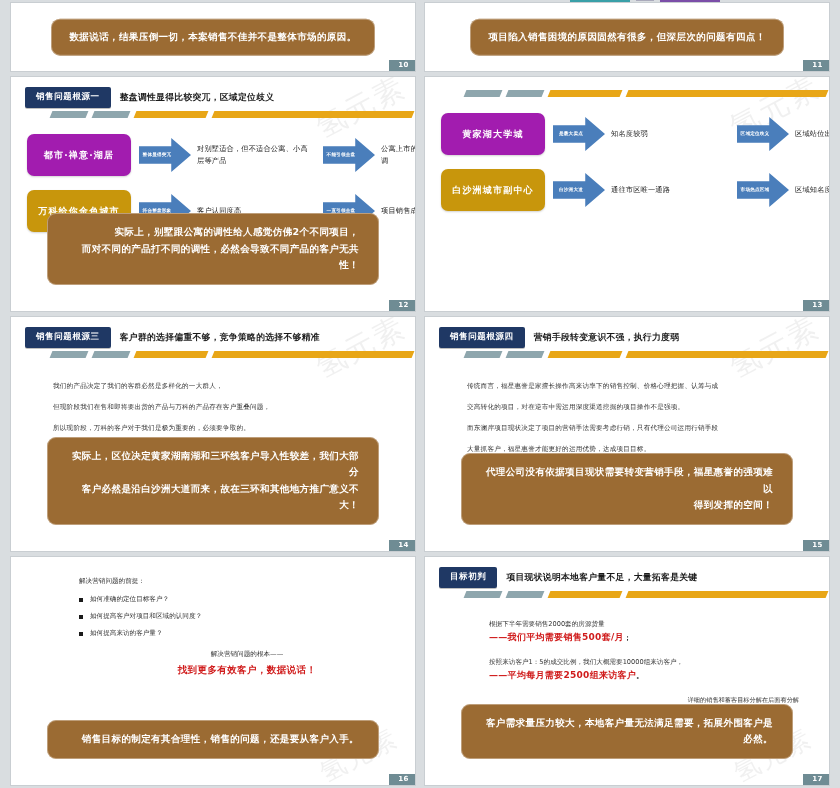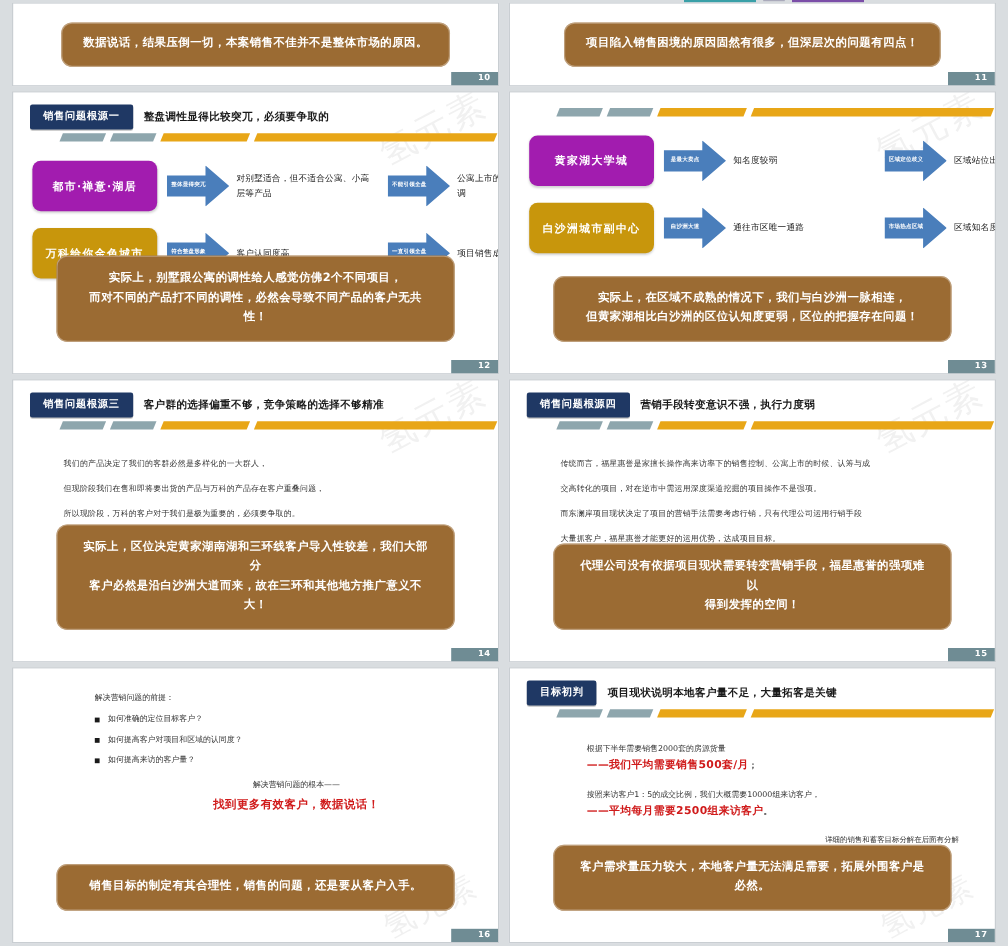--- a/index.html
+++ b/index.html
@@ -22,21 +22,21 @@
     overflow:hidden;
   }
   .slide.left{margin:2px 4px 2px 10px;}
   .slide.right{margin:2px 10px 2px 4px;}
 
   
   .slide-num{
     position:absolute;right:-1px;bottom:-1px;
     background:#6f8c94;color:#ffffff;
     font-size:7px;font-weight:bold;
-    padding:2px 7px 3px 22px;
+    padding:2px 7px 3px 9px;
     letter-spacing:.5px;
     line-height:1;
   }
 
   
   .wm{
     position:absolute;right:6px;top:10px;
     font-size:30px;color:#000;opacity:.055;
     font-family:"DejaVu Serif","Liberation Serif",serif;
     transform:rotate(-28deg);
@@ -55,21 +55,21 @@
     color:#ffffff;
     border-radius:9px;
     font-size:9.5px;font-weight:bold;
     letter-spacing:.4px;
     line-height:1.75;
     padding:10px 18px;
     box-shadow:0 0 0 1px rgba(255,255,255,.35) inset;
     text-align:center;
   }
   .banner.block{
-    text-align:center;
+    text-align:right;
     width:calc(100% - 60px);
     margin:0 auto;
     padding:11px 20px;
   }
   .banner .ln{display:block;}
 
   
   .hdr{position:relative;padding:10px 0 0 14px;}
   .hdr-row{display:flex;align-items:center;}
   .tag{
@@ -198,21 +198,21 @@
       </div>
     </div>
     <div class="slide-num">11</div>
   </div>
 
   <div class="slide left">
     <div class="wm">氢元素</div>
     <div class="hdr">
       <div class="hdr-row">
         <span class="tag">销售问题根源一</span>
-        <span class="hdr-title">整盘调性显得比较突兀，必须要争取的</span>
+        <span class="hdr-title">整盘调性显得比较突兀，区域定位歧义</span>
       </div>
       <div class="deco">
         <i class="seg d1"></i>
         <i class="seg d2"></i>
         <i class="seg d3"></i>
         <i class="seg d4"></i>
       </div>
     </div>
     <div class="flow">
       <div class="frow">
@@ -272,26 +272,20 @@
       <div class="frow">
         <div class="chip gold">白沙洲城市副中心</div>
         <div class="arrow">
             <span>白沙洲大道</span>
           </div>
         <div class="ftext">通往市区唯一通路</div>
         <div class="arrow">
             <span>市场热点区域</span>
           </div>
         <div class="ftext w2">区域知名度高市场热度高</div>
-      </div>
-    </div>
-    <div class="bottom-banner">
-      <div class="banner block">
-        <span class="ln">实际上，在区域不成熟的情况下，我们与白沙洲一脉相连，</span>
-        <span class="ln">但黄家湖相比白沙洲的区位认知度更弱，区位的把握存在问题！</span>
       </div>
     </div>
     <div class="slide-num">13</div>
   </div>
 
   <div class="slide left">
     <div class="wm">氢元素</div>
     <div class="hdr">
       <div class="hdr-row">
         <span class="tag">销售问题根源三</span>
@@ -327,21 +321,21 @@
         <span class="hdr-title">营销手段转变意识不强，执行力度弱</span>
       </div>
       <div class="deco">
         <i class="seg d1"></i>
         <i class="seg d2"></i>
         <i class="seg d3"></i>
         <i class="seg d4"></i>
       </div>
     </div>
     <div class="body-txt">
-      <p>传统而言，福星惠誉是家擅长操作高来访率下的销售控制、公寓上市的时候、认筹与成</p>
+      <p>传统而言，福星惠誉是家擅长操作高来访率下的销售控制、价格心理把握、认筹与成</p>
       <p>交高转化的项目，对在逆市中需运用深度渠道挖掘的项目操作不是强项。</p>
       <p>而东澜岸项目现状决定了项目的营销手法需要考虑行销，只有代理公司运用行销手段</p>
       <p>大量抓客户，福星惠誉才能更好的运用优势，达成项目目标。</p>
     </div>
     <div class="bottom-banner">
       <div class="banner block">
         <span class="ln">代理公司没有依据项目现状需要转变营销手段，福星惠誉的强项难以</span>
         <span class="ln">得到发挥的空间！</span>
       </div>
     </div>

